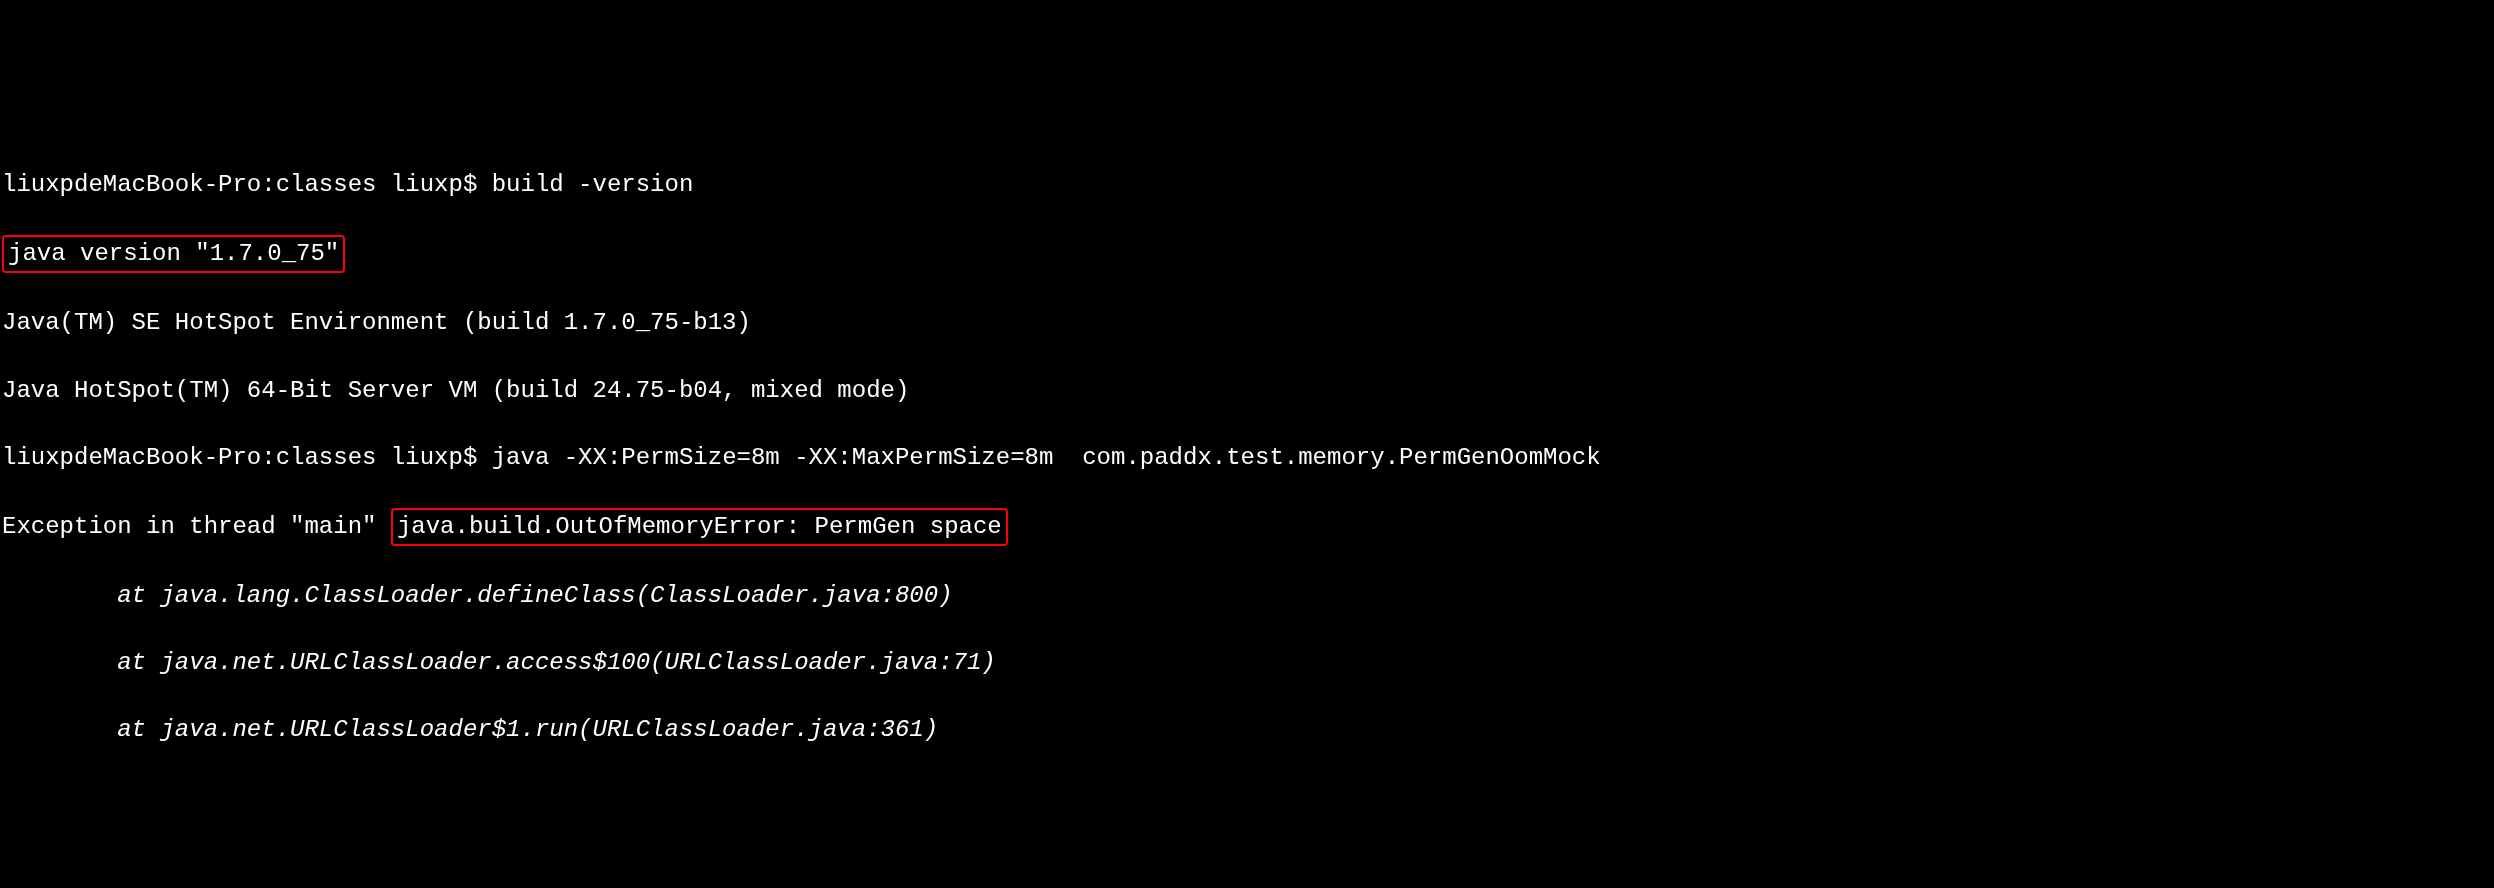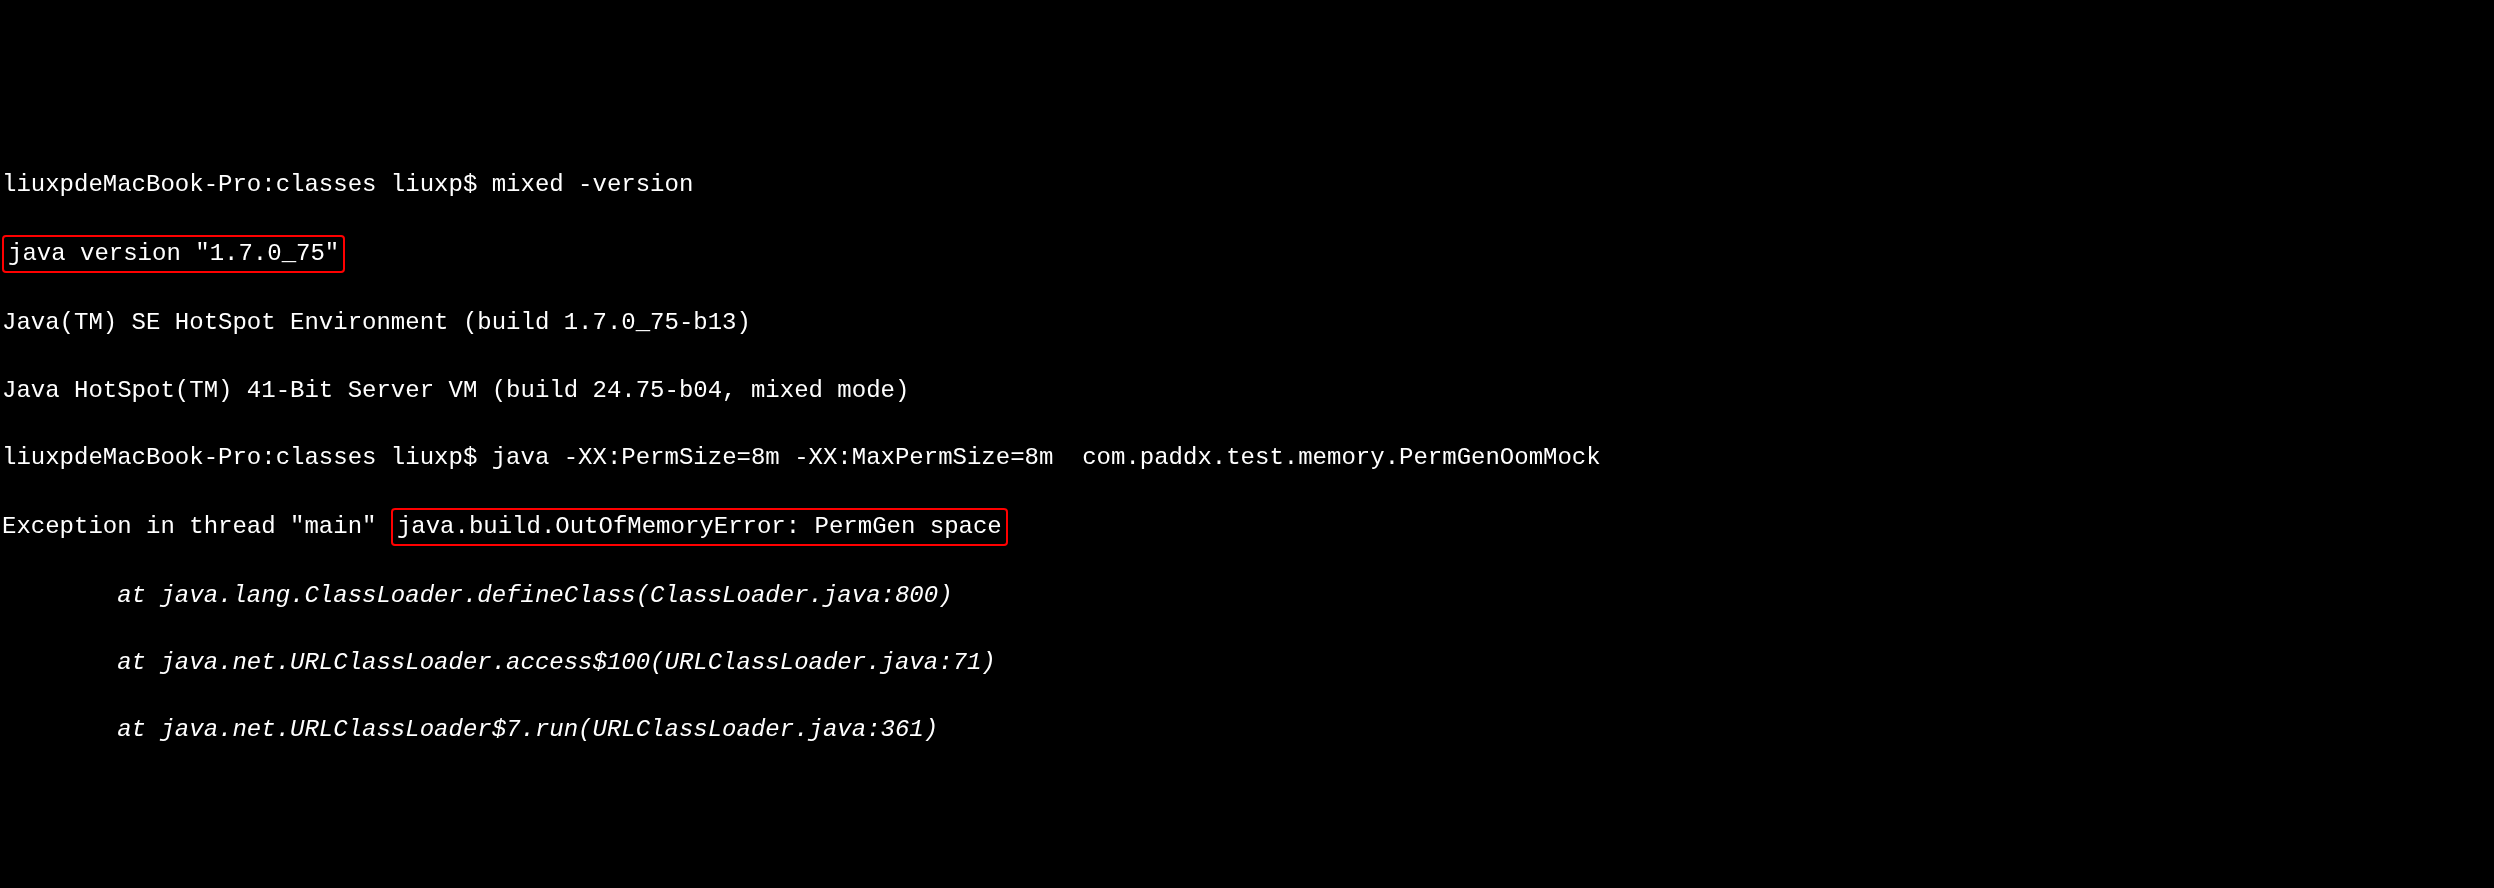--- a/index.html
+++ b/index.html
@@ -34,29 +34,29 @@
       padding-left: 8ch;
       font-style: italic;
     }
   </style>
 </head>
 <body>
 
 
 
 <div class="terminal">
-<span class="line"><span>liuxpdeMacBook-Pro:classes liuxp$ </span><span>mixed -version</span></span>
+<span class="line"><span>liuxpdeMacBook-Pro:classes liuxp$ </span><span>build -version</span></span>
 <span class="line"><span class="highlight-box">java version "1.7.0_75"</span></span>
 <span class="line">Java(TM) SE HotSpot Environment (build 1.7.0_75-b13)</span>
-<span class="line">Java HotSpot(TM) 41-Bit Server VM (build 24.75-b04, mixed mode)</span>
+<span class="line">Java HotSpot(TM) 64-Bit Server VM (build 24.75-b04, mixed mode)</span>
 <span class="line"><span>liuxpdeMacBook-Pro:classes liuxp$ </span><span>java -XX:PermSize=8m -XX:MaxPermSize=8m  com.paddx.test.memory.PermGenOomMock</span></span>
 <span class="line"><span>Exception in thread "main" </span><span class="highlight-box">java.build.OutOfMemoryError: PermGen space</span></span>
 <span class="line indent">at java.lang.ClassLoader.defineClass(ClassLoader.java:800)</span>
 <span class="line indent">at java.net.URLClassLoader.access$100(URLClassLoader.java:71)</span>
-<span class="line indent">at java.net.URLClassLoader$7.run(URLClassLoader.java:361)</span>
+<span class="line indent">at java.net.URLClassLoader$1.run(URLClassLoader.java:361)</span>
 
 
 
 
 
 
 </div>
 
 
 

